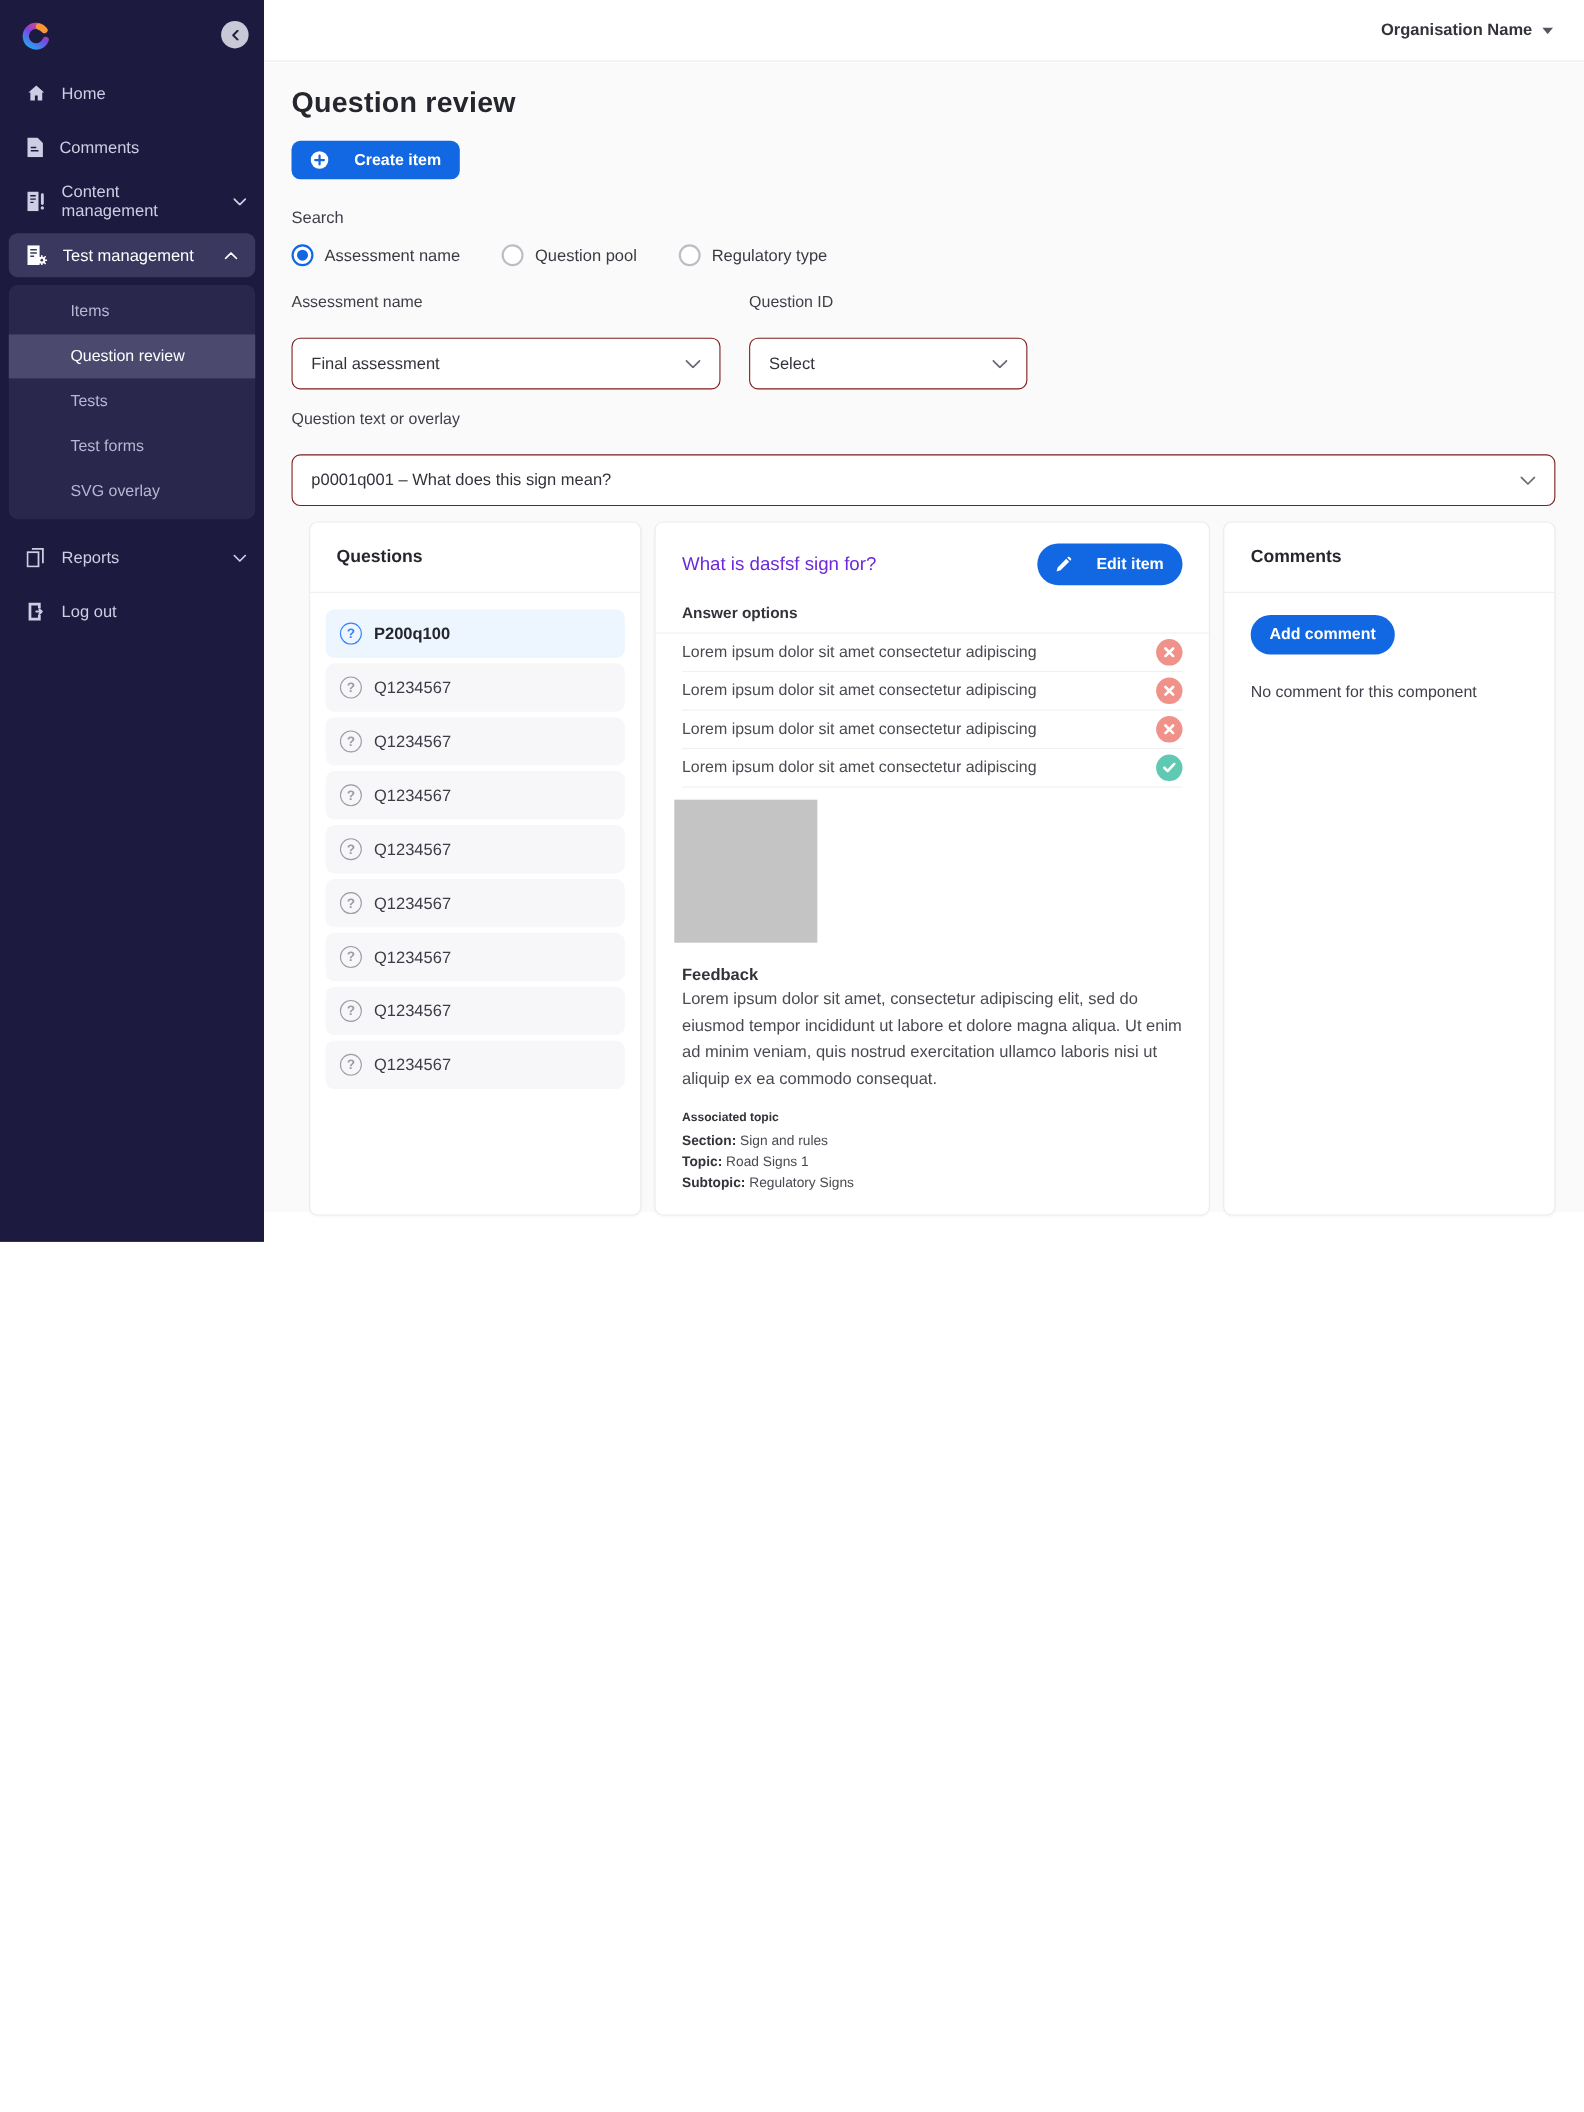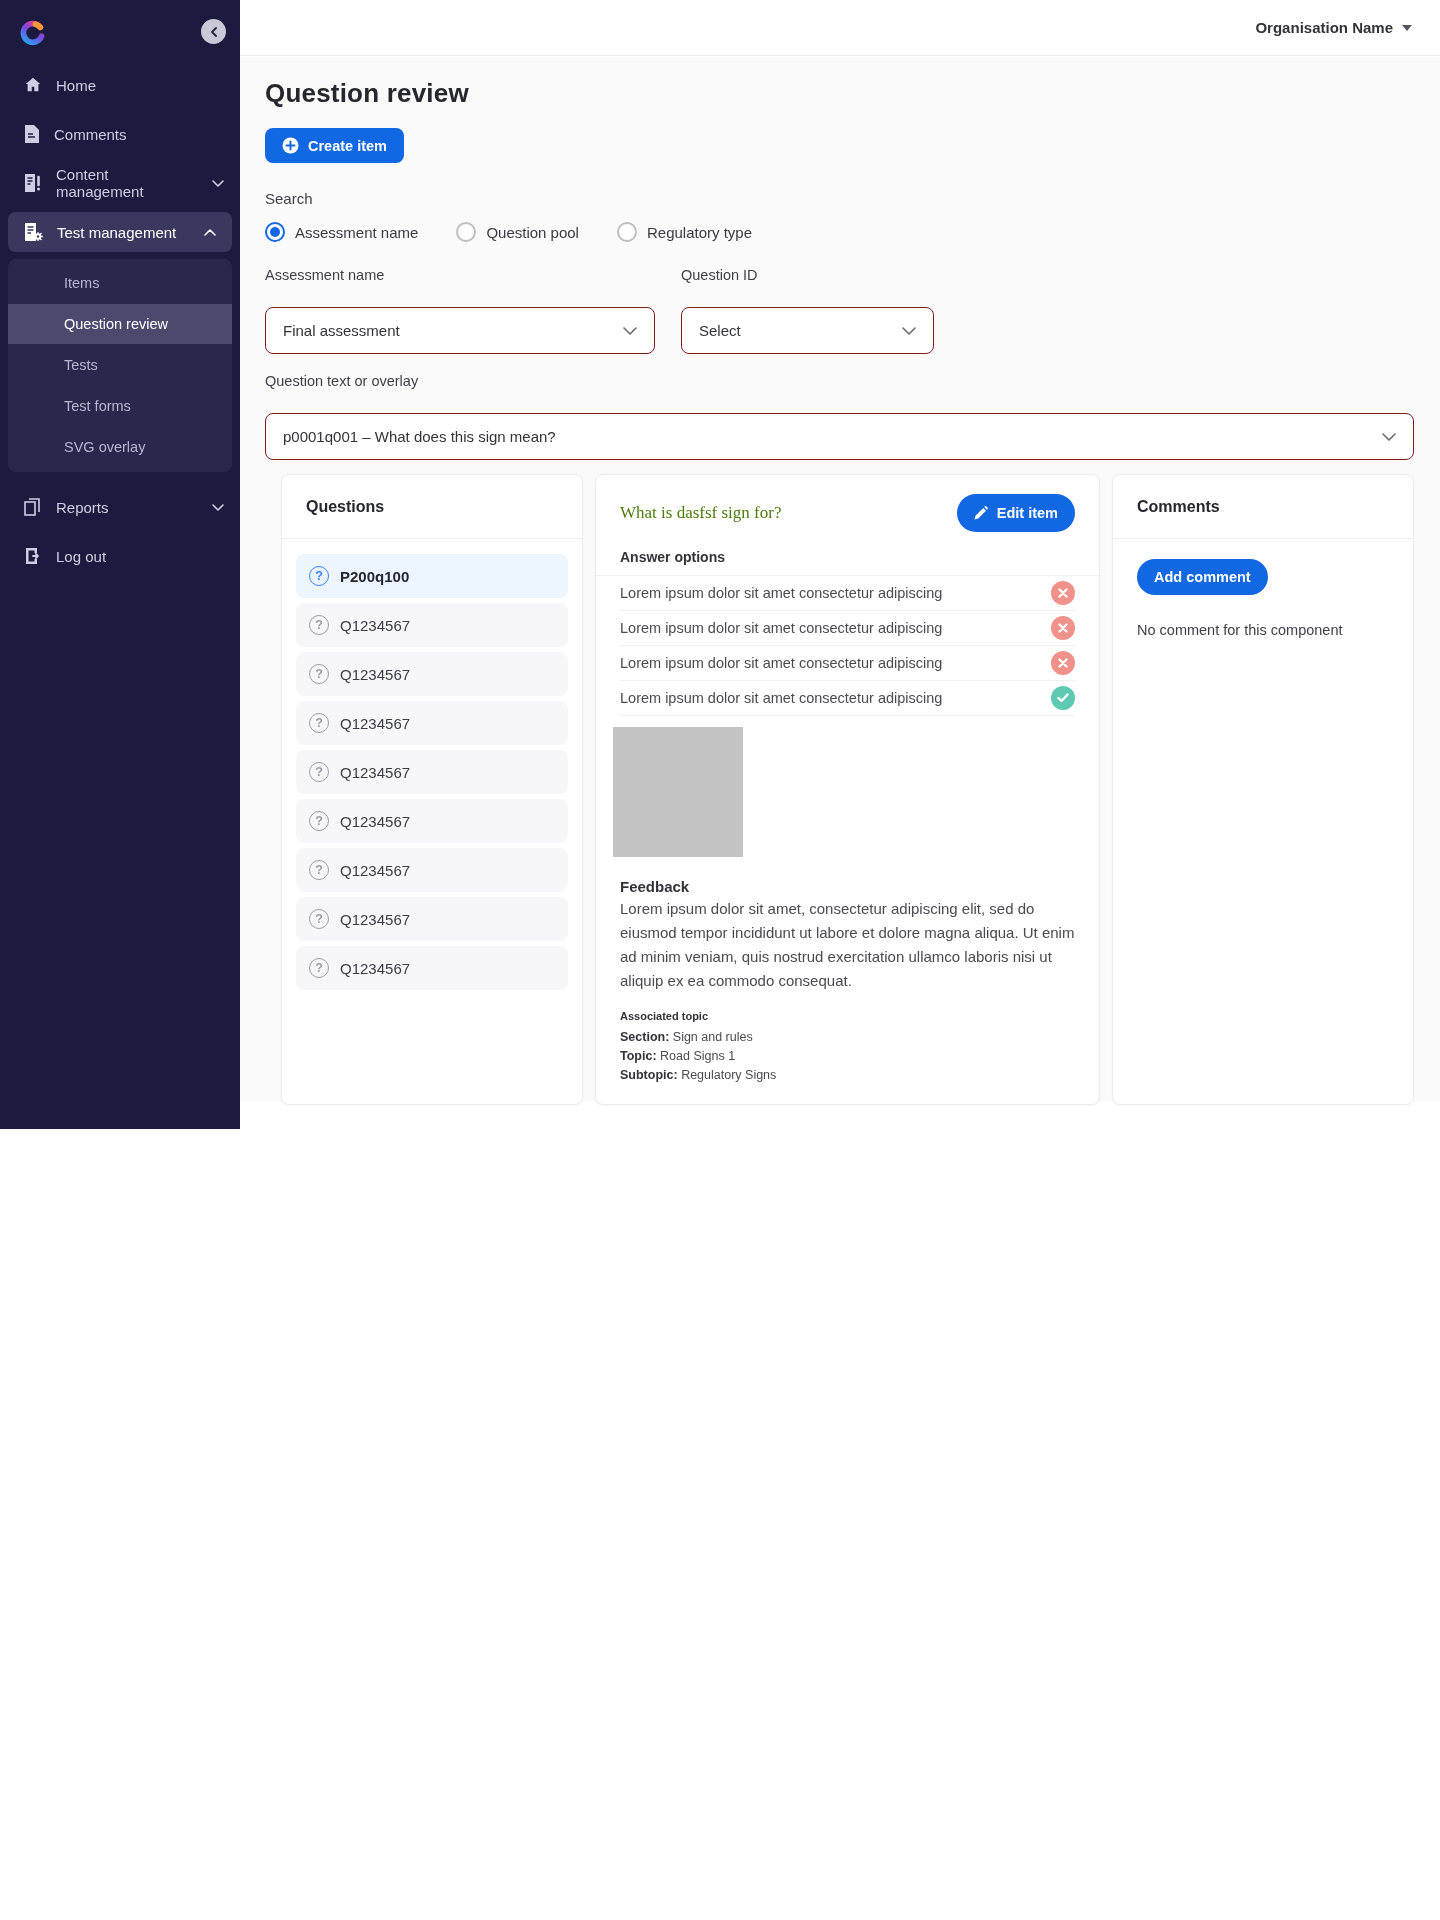--- a/index.html
+++ b/index.html
@@ -21,21 +21,21 @@
   .after-submenu { margin-top:15px; }
   .chev { margin-left:auto; }
 
   
   .topbar { position:absolute; left:240px; top:0; width:1200px; height:56px; background:#FFFFFF; border-bottom:1px solid #EDEDF1; display:flex; align-items:center; justify-content:flex-end; padding-right:28px; gap:9px; }
   .org-name { font-size:15px; font-weight:700; color:#33333B;margin-left:44px; }
 
   
   .main { position:absolute; left:240px; top:57px; width:1200px; height:1045px; background:#FAFAFA; padding:21px 24px 0 25px; }
   .page-title { font-size:26px; font-weight:700; color:#26262E; letter-spacing:0.2px; }
-  .btn-blue { display:inline-flex; align-items:center; gap:9px; background:#1267E2; color:#fff; border:none; border-radius:8px; height:35px; padding:0 17px; font-size:14.5px; font-weight:700; font-family:inherit; cursor:pointer; }
+  .btn-blue { display:inline-flex; align-items:center; gap:23px; background:#1267E2; color:#fff; border:none; border-radius:8px; height:35px; padding:0 17px; font-size:14.5px; font-weight:700; font-family:inherit; cursor:pointer; }
   .create-btn { margin-top:19px; }
   .search-label { margin-top:27px; font-size:15px; color:#3F3F49; }
   .radio-row { margin-top:15px; display:flex; align-items:center; gap:38px; }
   .radio-opt { display:flex; align-items:center; gap:10px; cursor:pointer; }
   .radio { width:20px; height:20px; border-radius:50%; border:2px solid #BDBDC6; background:#fff; position:relative; }
   .radio.sel { border-color:#1267E2; }
   .radio.sel::after { content:""; position:absolute; left:3px; top:3px; width:10px; height:10px; border-radius:50%; background:#1267E2; }
   .radio-lbl { font-size:15px; color:#3A3A44; }
   .fields-row { margin-top:25px; display:flex; gap:26px; }
   .field-label { font-size:14.5px; color:#3F3F49; margin-bottom:9px; }
@@ -55,21 +55,21 @@
 
   
   .q-list { padding:15px 14px 0; }
   .q-row { height:44px; margin-bottom:5px; border-radius:8px; background:#F7F7F9; display:flex; align-items:center; gap:11px; padding:0 13px; font-size:15px; color:#3C3C46; cursor:pointer; }
   .q-row.sel { background:#EDF5FF; color:#26262E; font-weight:700; }
   .q-ico { width:20px; height:20px; border-radius:50%; border:1.6px solid #9C9CA6; color:#9C9CA6; font-size:12.5px; font-weight:700; display:flex; align-items:center; justify-content:center; flex:0 0 auto; }
   .q-row.sel .q-ico { border-color:#3B82F6; color:#3B82F6; }
 
   
   .item-head { padding:19px 24px 0; display:flex; align-items:flex-start; justify-content:space-between; }
-  .item-title { font-size:17px; color:#4d7c0f; margin-top:9px;font-family:Liberation Serif, serif; }
+  .item-title { font-size:17px; color:#6d28d9; margin-top:9px; }
   .edit-btn { border-radius:19px; height:38px; }
   .ans-label { padding:0 24px; margin-top:17px; font-size:14px; font-weight:700; color:#33333B; padding-bottom:10px; border-bottom:1px solid #F0F0F3; }
   .ans-row { height:35px; margin:0 24px; border-bottom:1px solid #F0F0F3; display:flex; align-items:center; justify-content:space-between; font-size:14.5px; color:#4A4A52; }
   .mark { width:24px; height:24px; border-radius:50%; display:flex; align-items:center; justify-content:center; flex:0 0 auto; }
   .mark-x { background:#F0918A; }
   .mark-c { background:#5FC9B2; }
   .img-ph { width:130px; height:130px; background:#C4C4C4; margin:11px 0 0 17px; }
   .fb-block { padding:0 24px; margin-top:21px; }
   .fb-title { font-size:15px; font-weight:700; color:#33333B; margin-bottom:2px; }
   .fb-text { font-size:15px; line-height:24px; color:#4A4A52; }

